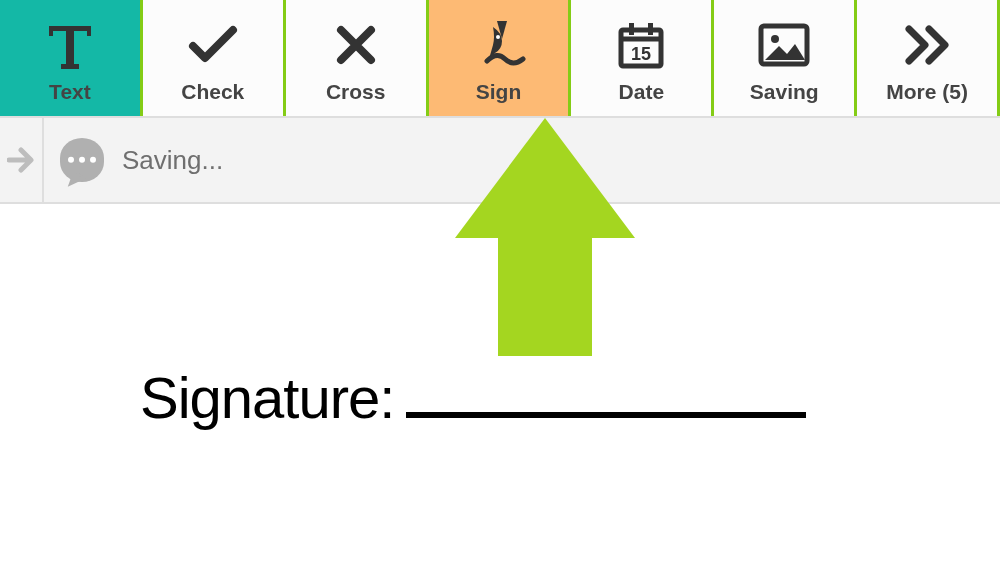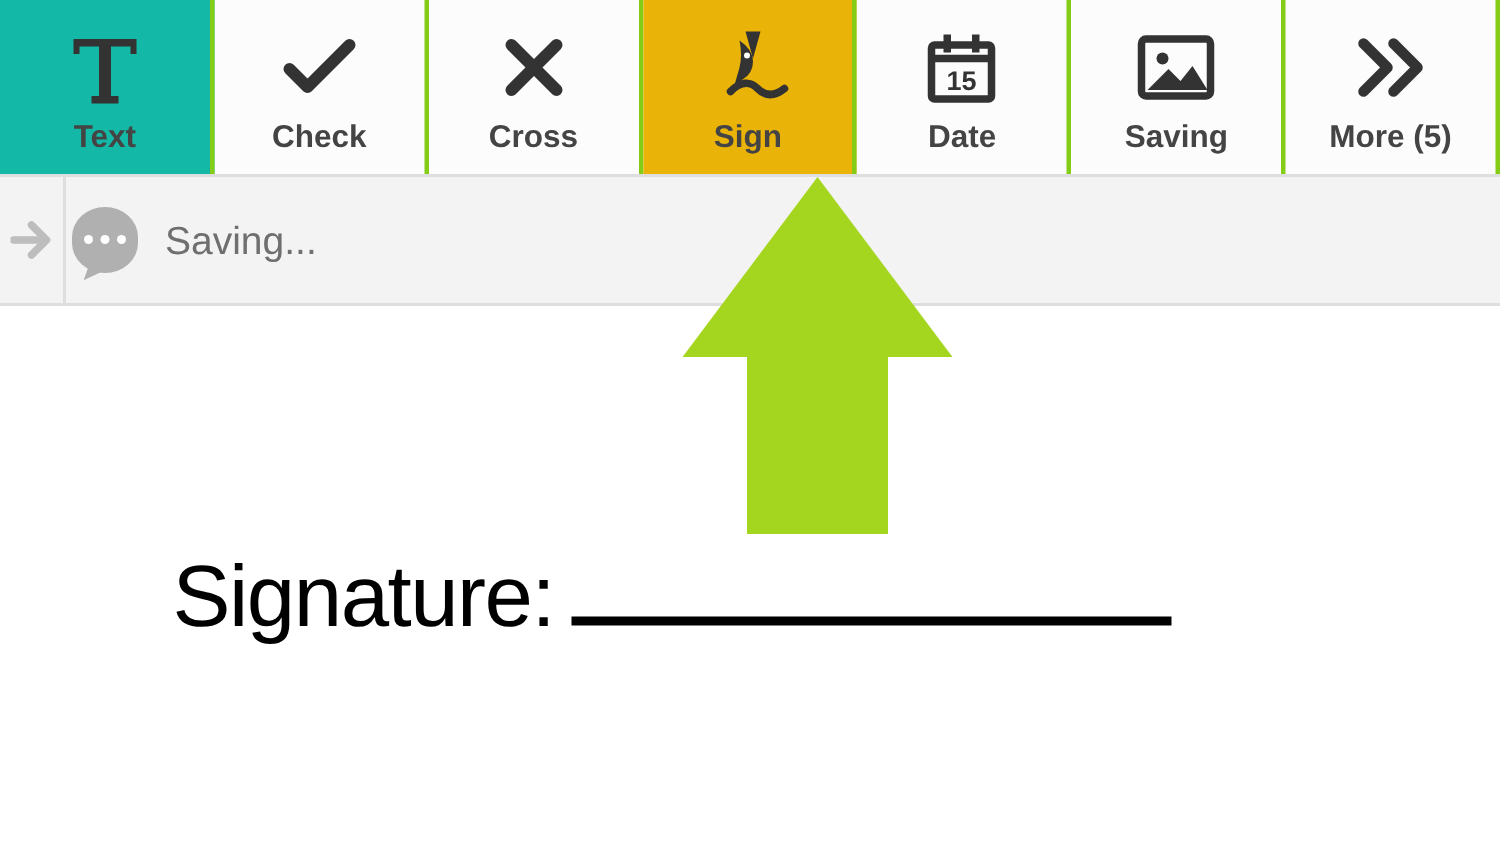--- a/index.html
+++ b/index.html
@@ -22,21 +22,21 @@
     flex: 1 1 0;
     display: flex;
     flex-direction: column;
     align-items: center;
     justify-content: flex-end;
     padding: 10px 0 12px 0;
     cursor: pointer;
     border-right: 3px solid #84cc16;
   }
   .tool.selected { background: #14b8a6; }
-  .tool.hover { background: #eab308; }
+  .tool.hover { background: #fdba74; }
   .tool .icon-slot {
     height: 58px;
     width: 60px;
     display: flex;
     align-items: center;
     justify-content: center;
     color: #333;
   }
   .tool .tool-label {
     font-size: 21px;
@@ -58,21 +58,21 @@
     height: 86px;
     display: flex;
     align-items: center;
     justify-content: center;
     border-right: 2px solid #dedede;
     color: #bdbdbd;
   }
   .status-body {
     display: flex;
     align-items: center;
-    padding-left: 4px;
+    padding-left: 16px;
     gap: 18px;
   }
   .chat-bubble {
     width: 44px;
     height: 44px;
     background: #b0b0b0;
     border-radius: 22px 22px 22px 22px / 20px 20px 20px 20px;
     position: relative;
   }
   .chat-bubble::after {
@@ -121,20 +121,21 @@
     width: 94px;
     height: 118px;
     background: #a4d620;
     margin: 0 auto;
   }
 
   
   .doc-area {
     position: relative;
     padding: 160px 0 0 115px;
+    margin-left: 25px;
   }
   .sig-line {
     display: flex;
     align-items: baseline;
     gap: 12px;
   }
   .sig-label {
     font-size: 58px;
     font-weight: 400;
     color: #000;

